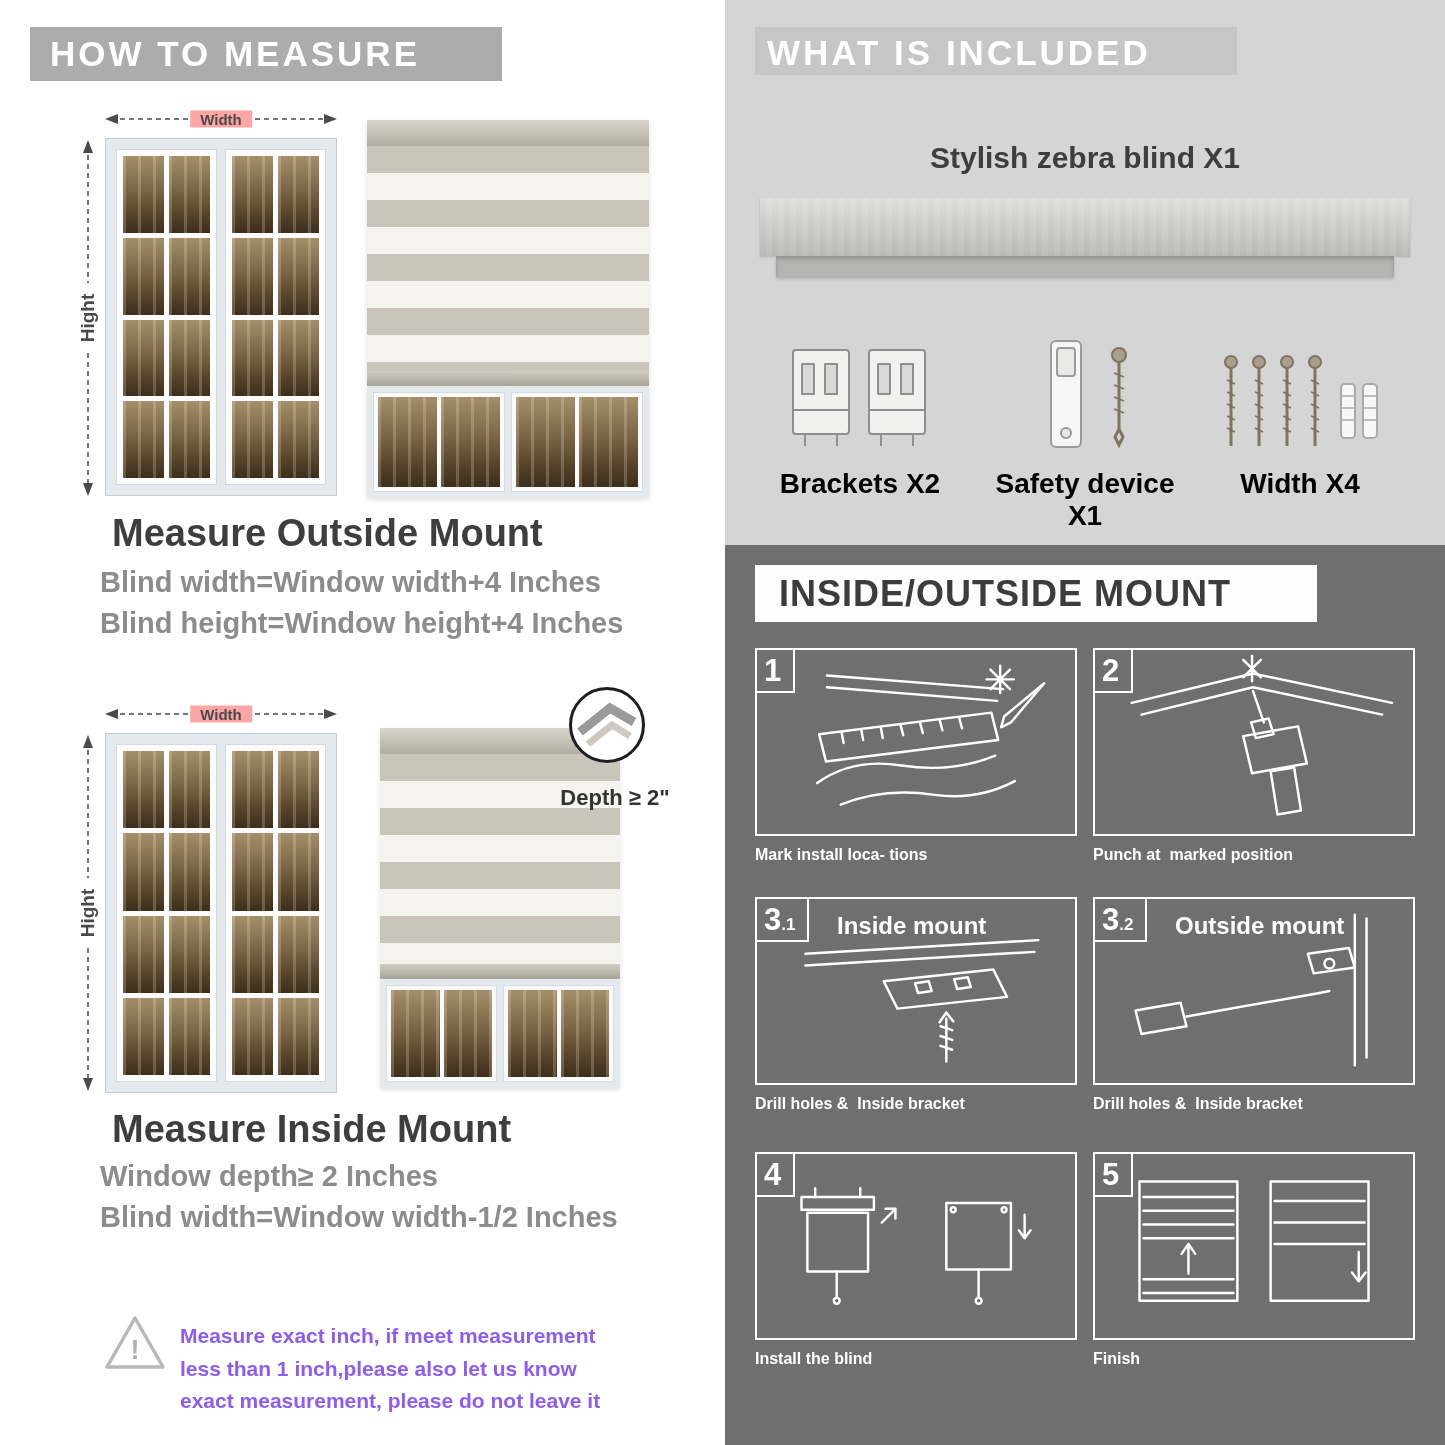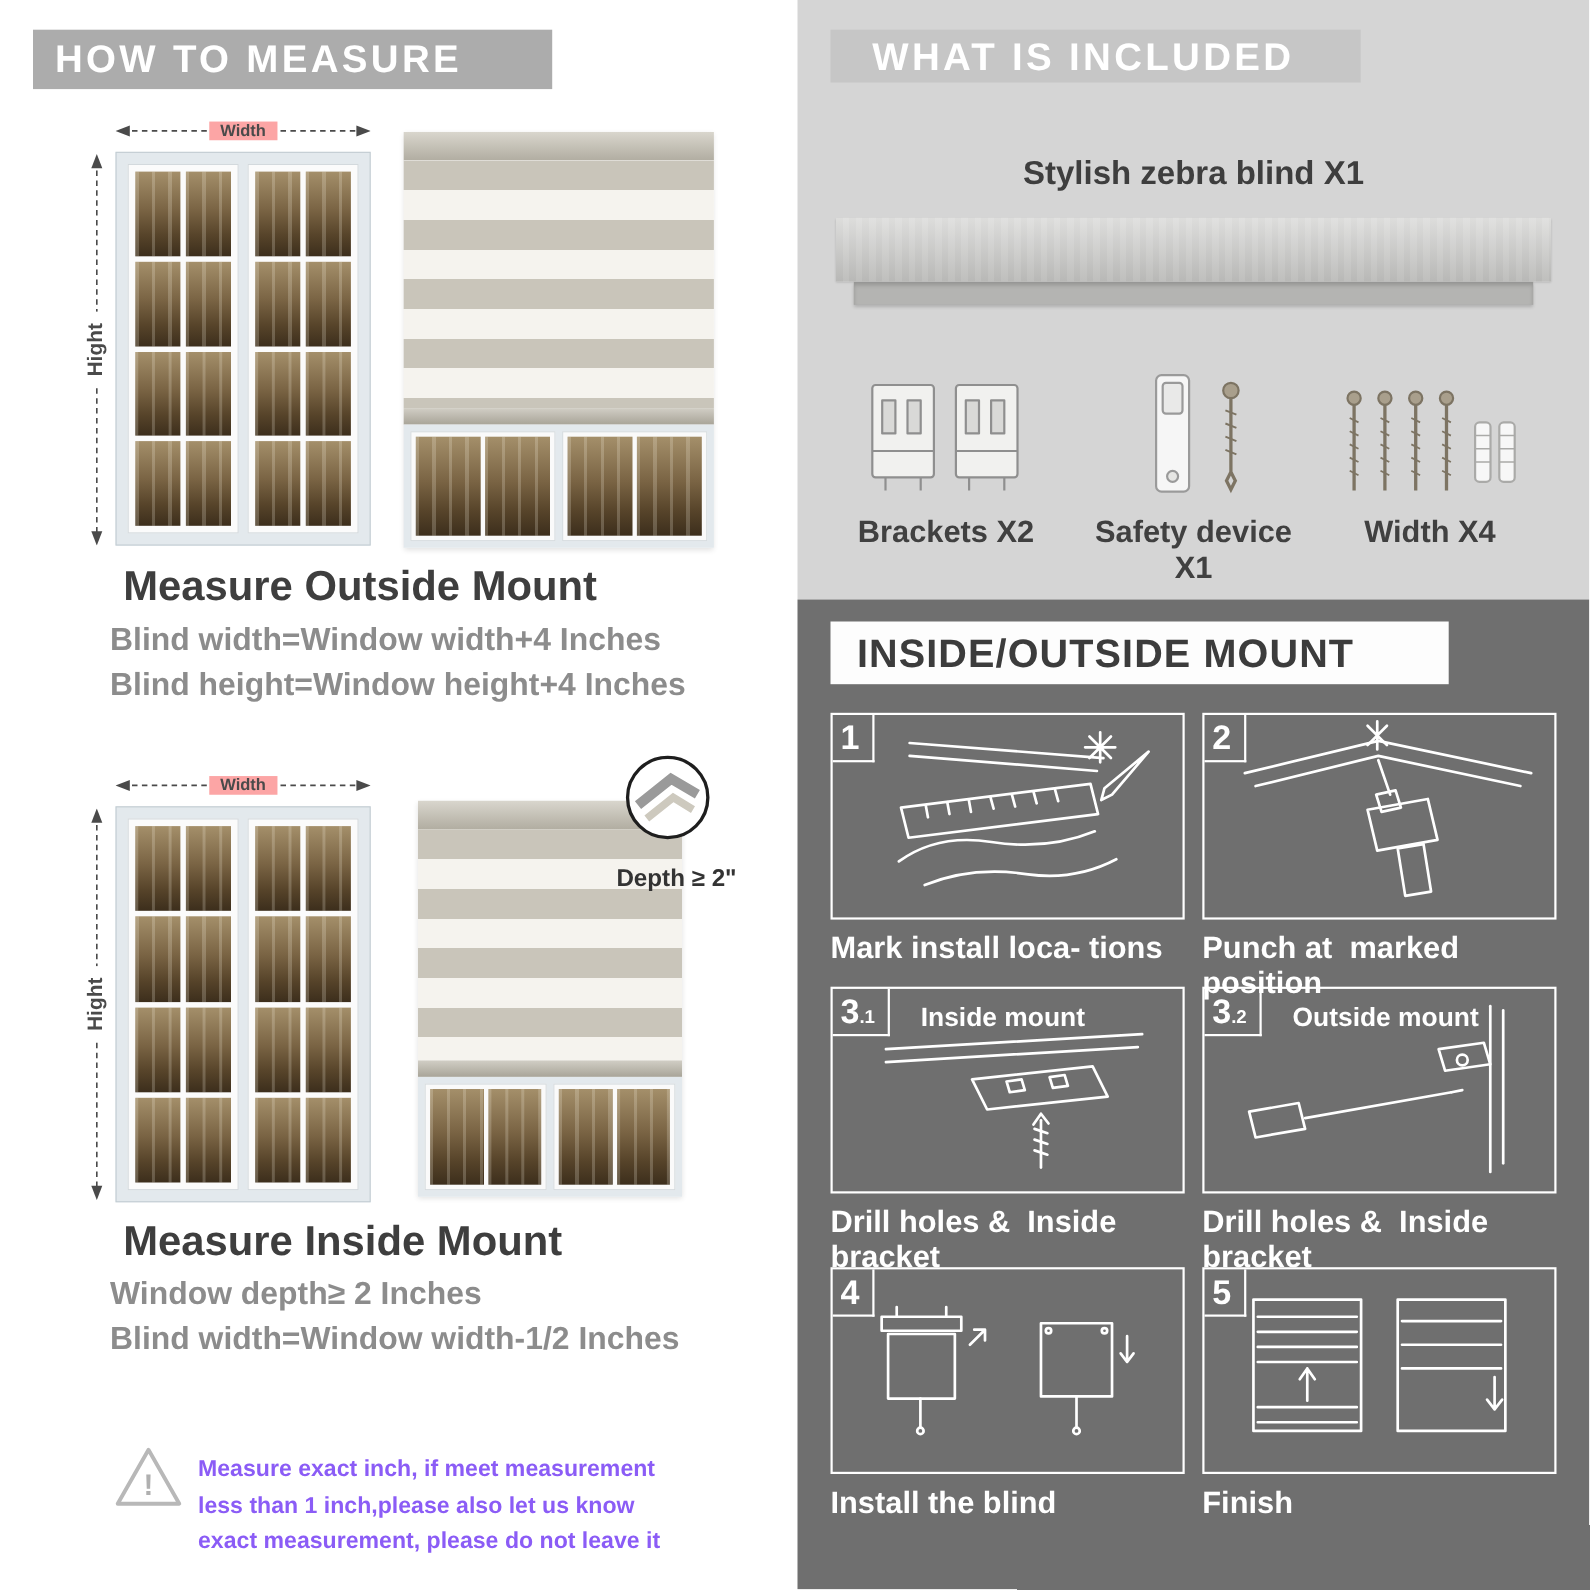--- a/index.html
+++ b/index.html
@@ -63,36 +63,36 @@
   .f-i1 { top:1160px; } .f-i2 { top:1201px; } .f-i3 { top:1242px; }
 
   .warn-tri { position:absolute; left:103px; top:1312px; width:64px; height:62px; }
   .warn-text { position:absolute; left:180px; top:1320px; width:448px;
     font-size:21px; line-height:1.55; color:#8b5cf6; font-weight:bold; }
 
   
   .included { position:absolute; left:725px; top:0; width:720px; height:545px; background:#d5d5d5; }
   .included-banner { position:absolute; left:30px; top:27px; width:482px; height:48px;
     background:#c6c6c6; color:#fff; font-size:35px; font-weight:bold;
-    letter-spacing:3px; line-height:52px; padding-left:38px; }
+    letter-spacing:3px; line-height:52px; padding-left:12px; }
   .blind-x1 { position:absolute; left:0; right:0; top:141px; text-align:center;
     font-size:30px; font-weight:bold; color:#3e3e3e; }
   .headrail { position:absolute; left:35px; top:198px; width:650px; }
   .rail-main { height:58px;
     background-image:linear-gradient(180deg, rgba(255,255,255,0.4), rgba(0,0,0,0.07)),
       repeating-linear-gradient(90deg,#c6c6c4 0 6px,#cdcdcb 6px 12px);
     box-shadow:0 1px 2px rgba(0,0,0,0.18); }
   .rail-lip { margin:0 16px; height:21px; background:#b4b4b2;
     box-shadow:inset 0 3px 4px rgba(0,0,0,0.18), 0 2px 3px rgba(0,0,0,0.18); }
 
   .icon-brackets { position:absolute; left:60px;  top:338px; width:150px; height:122px; }
   .icon-safety   { position:absolute; left:310px; top:333px; width:110px; height:127px; }
   .icon-screws   { position:absolute; left:492px; top:350px; width:170px; height:110px; }
   .item-label { position:absolute; top:468px; text-align:center; font-size:28px;
-    font-weight:bold; color:#404040; }
+    font-weight:bold; color:#000000; }
   .lbl-brackets { left:45px;  width:180px; }
   .lbl-safety   { left:255px; width:210px; }
   .lbl-screws   { left:495px; width:160px; }
 
   
   .mount { position:absolute; left:725px; top:545px; width:720px; height:900px; background:#6f6f6f; }
   .mount-banner { position:absolute; left:30px; top:20px; width:562px; height:57px;
     background:#fdfdfd; color:#3c3c3c; font-size:36px; font-weight:bold;
     letter-spacing:1px; line-height:57px; padding-left:24px; }
 
@@ -101,21 +101,21 @@
   .s3 { left:30px;  top:352px; } .s4 { left:368px; top:352px; }
   .s5 { left:30px;  top:607px; } .s6 { left:368px; top:607px; }
   .panel { position:relative; height:188px; border:2px solid #fff; }
   .panel svg { position:absolute; inset:0; width:100%; height:100%; }
   .num-box { position:absolute; top:0; left:0; padding:4px 12px 3px 7px;
     border-right:2px solid #fff; border-bottom:2px solid #fff;
     color:#fff; font-weight:bold; font-size:31px; line-height:1.1; z-index:2; }
   .num-sub { font-size:17px; }
   .panel-title { position:absolute; top:13px; left:80px; color:#fff;
     font-size:24px; font-weight:bold; z-index:2; }
-  .caption { margin-top:10px; color:#fff; font-size:28px; font-weight:bold; white-space:pre-wrap; }
+  .caption { margin-top:10px; color:#fff; font-size:16px; font-weight:bold; white-space:pre-wrap; }
 
   .lineart { fill:none; stroke:#fff; stroke-width:2.5; stroke-linecap:round; stroke-linejoin:round; }
 </style>
 </head>
 <body>
 
 <div class="page">
 
   <div class="howto-banner">HOW TO MEASURE</div>
 

